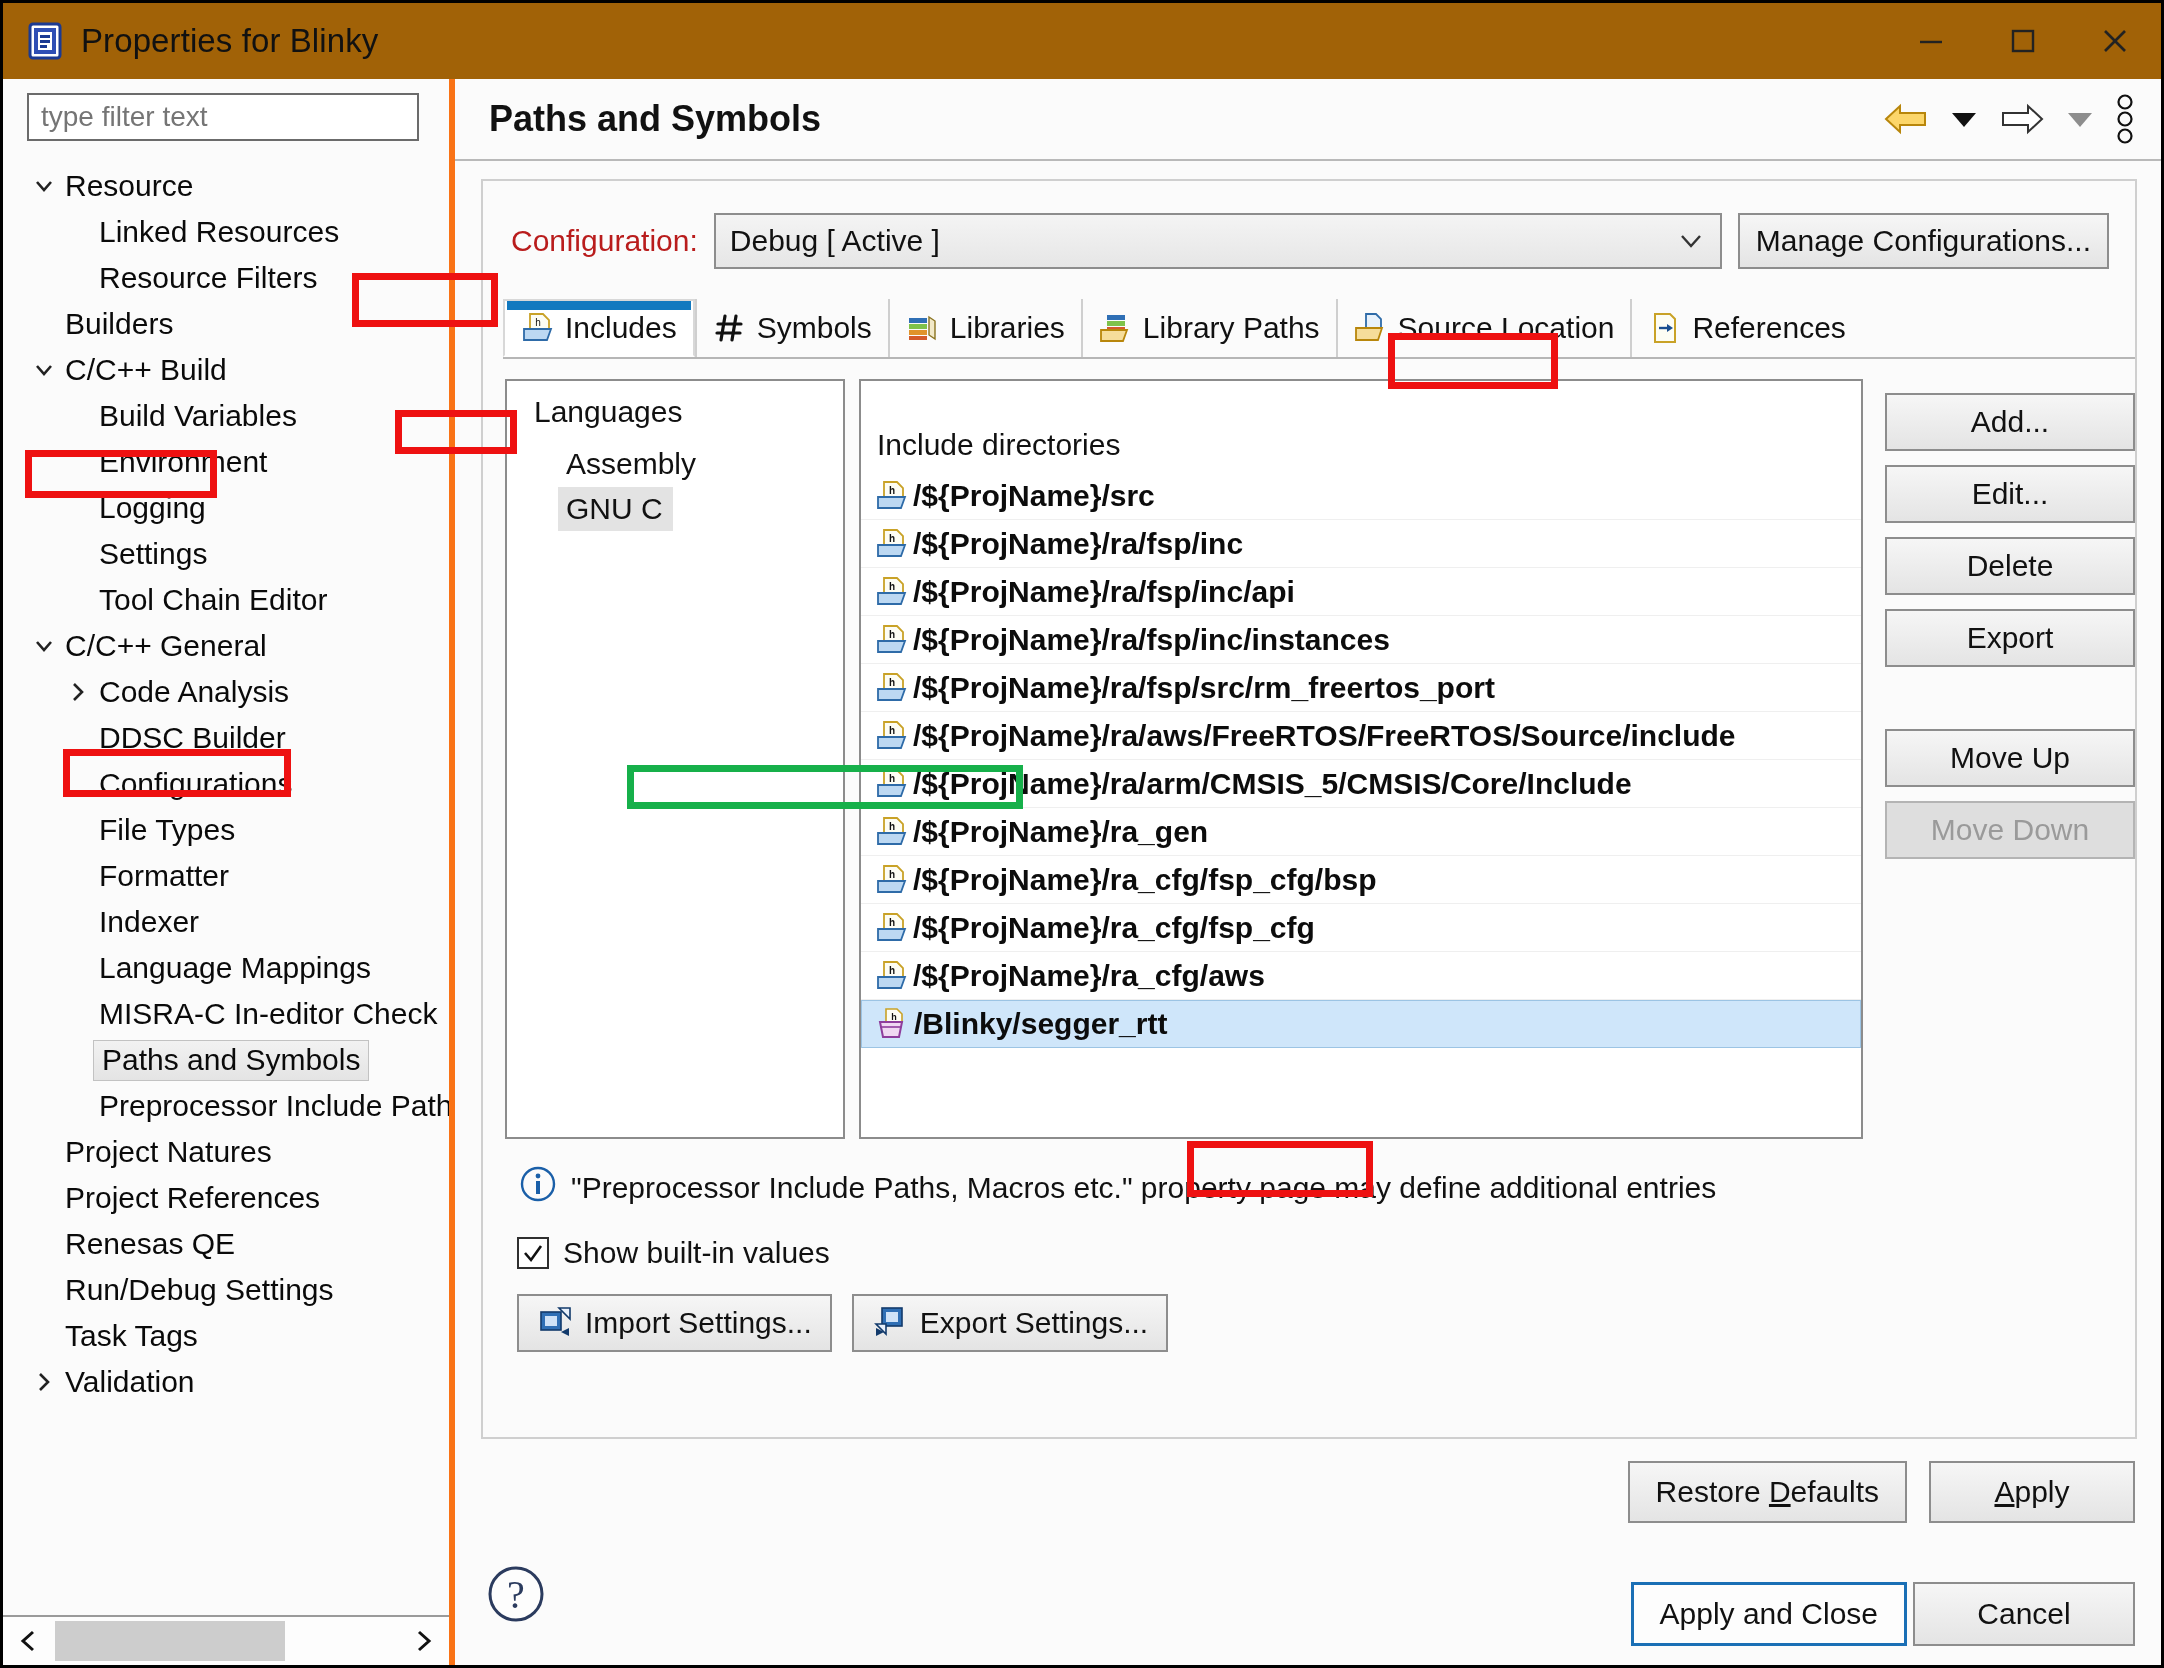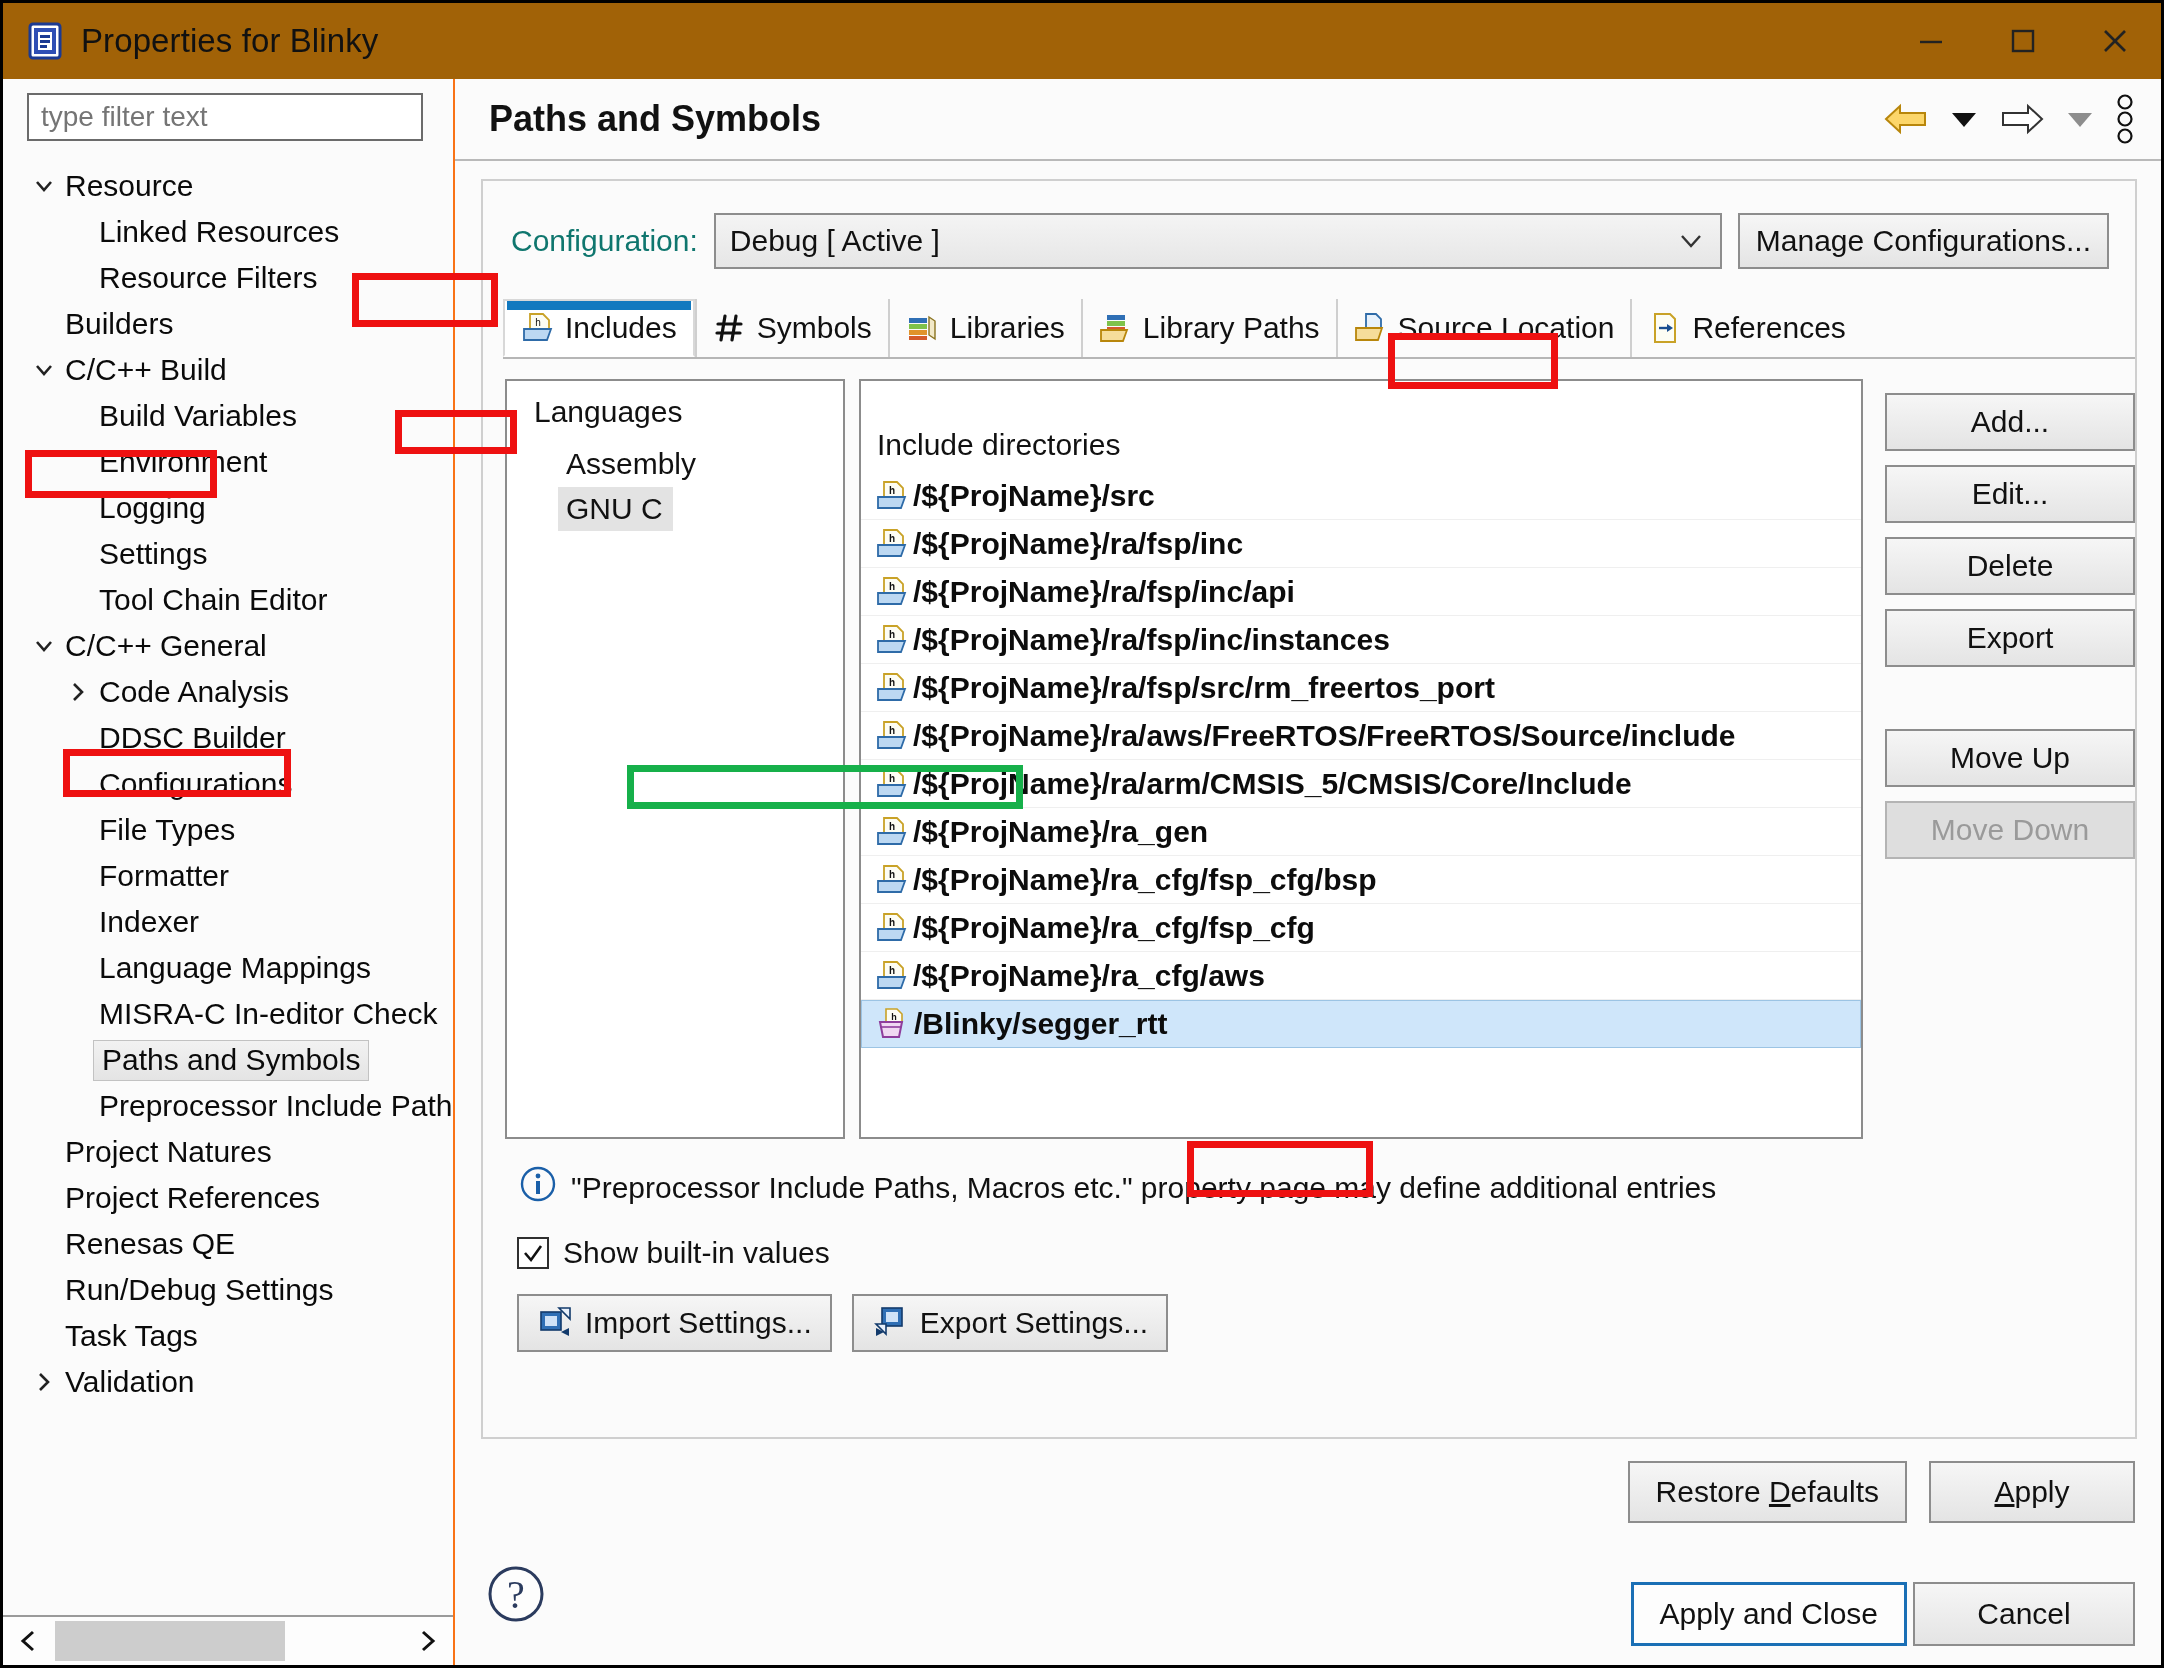--- a/index.html
+++ b/index.html
@@ -42,21 +42,21 @@
   
   .body-split { flex:1; display:flex; min-height:0; position:relative; }
 
   
   .sidebar {
     width: 452px; min-width:452px;
     background:#fbfbfb;
     display:flex; flex-direction:column;
     position:relative;
     padding: 0 0 0 0;
-    border-right: 2px solid #f97316;
+    border-right: 6px solid #f97316;
   }
   .filter-wrap { padding: 14px 30px 0 24px; }
   .filter-input {
     width: 100%; height: 48px;
     border:2px solid #6b6b6b; background:#fff;
     font-size: 28px; color:#4a4a4a;
     padding: 0 12px;
     font-family:"Liberation Sans", sans-serif;
     outline:none;
   }
@@ -129,21 +129,21 @@
     position:relative;
     padding: 0;
   }
 
   
   .config-row {
     display:flex; align-items:center;
     padding: 32px 26px 0 28px;
     gap: 16px;
   }
-  .config-label { font-size:30px; color:#0f766e; white-space:nowrap; }
+  .config-label { font-size:30px; color:#b91c1c; white-space:nowrap; }
   .combo {
     flex:1; height:56px;
     border:2px solid #8d8d8d;
     background: linear-gradient(180deg,#f4f4f4,#e6e6e6);
     display:flex; align-items:center;
     padding: 0 14px;
     font-size:30px; color:#111;
     position:relative;
   }
   .combo .cv { flex:1; }

